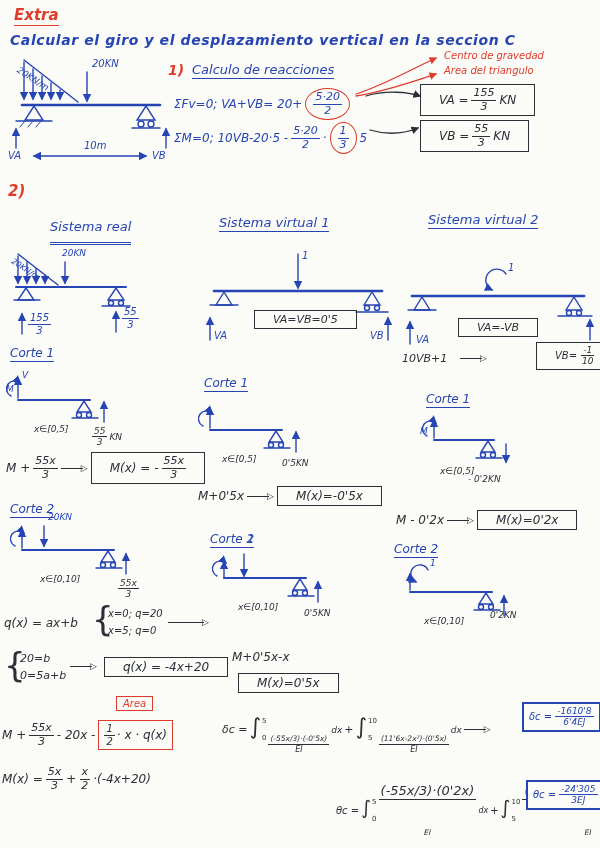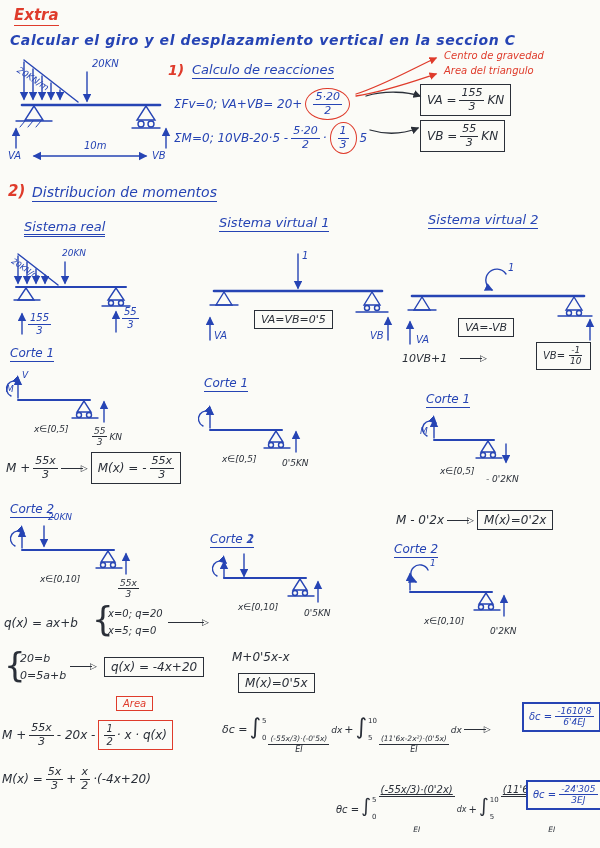--- a/index.html
+++ b/index.html
@@ -2,43 +2,43 @@
 <html style="--blue: #2644b4; --red: #df3b2b; --dark: #2a2f38;"><head>
 <meta charset="utf-8">
 <style>
   html,body{margin:0;padding:0;background:#9a9a9a;}
   #page{position:relative;width:600px;height:848px;background:#fbfbf7;overflow:hidden;
         font-family:"DejaVu Sans",sans-serif;font-style:italic;color:var(--dark);}
   .abs{position:absolute;white-space:nowrap;}
   .b{color:var(--blue);} .r{color:var(--red);} .k{color:var(--dark);}
   .bold{font-weight:bold;}
   .ul{border-bottom:1.5px solid currentColor;padding-bottom:1px;}
-  .dul{border-bottom:3px double currentColor;padding-bottom:0;}
+  .dul{border-bottom:3px double currentColor;padding-bottom:8px;margin-left:26px;}
   .row{display:flex;align-items:center;gap:3px;}
   .g2{gap:2px;}
   .frac{display:inline-flex;flex-direction:column;align-items:center;line-height:1.15;vertical-align:middle;}
   .frac .t{border-bottom:1.2px solid currentColor;padding:0 2px;}
   .frac .bm{padding:0 2px;}
-  .box{display:inline-flex;align-items:center;gap:3px;border:1.6px solid currentColor;padding:2px 6px;}
+  .box{display:inline-flex;align-items:center;gap:3px;border:1.6px solid currentColor;padding:2px 18px;}
   .bbox{display:inline-flex;align-items:center;gap:3px;border:2px solid var(--blue);color:var(--blue);
         padding:2px 5px;background:#fbfbf7;z-index:5;}
   .circ{display:inline-flex;border:1.5px solid var(--red);border-radius:50%;padding:2px 7px;}
   .rterm{display:inline-flex;align-items:center;gap:2px;border:1.6px solid var(--red);padding:2px 5px;}
   .arr{display:inline-flex;align-items:center;}
   .arr::before{content:"";display:inline-block;width:22px;border-top:1.5px solid currentColor;}
   .arr::after{content:"▷";font-size:9px;line-height:1;margin-left:-2px;font-style:normal;}
   .arrw::before{width:36px;}
   .int{display:inline-flex;line-height:1;}
   .int .sym{font-size:22px;font-style:normal;line-height:.85;}
   .int .lim{display:inline-flex;flex-direction:column;justify-content:space-between;height:24px;
             font-size:7px;font-style:normal;margin-left:1px;}
   .sym2{font-size:19px !important;}
   .brace{font-style:normal;font-weight:400;line-height:1;}
   .rot{display:inline-block;transform:rotate(33deg);transform-origin:left center;}
-  .f7{font-size:10px;text-decoration:underline;} .f75{font-size:7.5px;margin-top:29px;} .f8{font-size:8px;} .f9{font-size:9px;}
+  .f7{font-size:13px;} .f75{font-size:7.5px;margin-top:29px;} .f8{font-size:8px;} .f9{font-size:9px;}
   .f10{font-size:10px;} .f11{font-size:11px;} .f12{font-size:12px;} .f13{font-size:13px;}
   .f14{font-size:14px;} .f15{font-size:15px;}
   svg{overflow:visible;display:block;}
   .dB line,.dB path,.dB circle{stroke:var(--blue);fill:none;stroke-width:1.4;stroke-linecap:round;}
   .dB .thick{stroke-width:2.6;} .dB .med{stroke-width:2;} .dB .thin{stroke-width:1;}
   .dR path{stroke:var(--red);fill:none;stroke-width:1.3;stroke-linecap:round;}
   .dK path{stroke:var(--dark);fill:none;stroke-width:1.3;stroke-linecap:round;}
 </style>
 </head>
 <body>
@@ -160,21 +160,20 @@
         <span class="frac f11">
             <span class="t">55</span>
             <span class="bm">3</span>
           </span>
         <span>KN</span>
       </span>
     </div>
   </div>
 
   <span class="abs r f15 bold" style="left:8px;top:182px">2)</span>
-  <span class="abs b f14 ul" style="left:32px;top:184px">Distribucion de momentos</span>
 
   <span class="abs b f13 dul" style="left:24px;top:219px">Sistema real</span>
   <span class="abs b f13 ul" style="left:219px;top:215px">Sistema virtual 1</span>
   <span class="abs b f13 ul" style="left:428px;top:212px">Sistema virtual 2</span>
 
   <div class="abs" style="left:8px;top:248px;width:150px;height:100px">
     <svg class="dB" width="134" height="96">
       <g>
         <line x1="10" y1="6" x2="50" y2="37"></line>
         <line x1="10" y1="8" x2="10" y2="35" marker-end="url(#aB)"></line>
@@ -374,20 +373,27 @@
           <circle cx="71" cy="47" r="2.5"></circle>
           <circle cx="81" cy="47" r="2.5"></circle>
           <line x1="64" y1="50" x2="90" y2="50"></line>
         </g>
       <line x1="96" y1="54" x2="96" y2="34" marker-end="url(#aB)"></line>
     </svg>
     <span class="abs k f9" style="left:22px;top:78px">x∈[0,5]</span>
     <span class="abs k f9" style="left:82px;top:82px">0'5KN</span>
   </div>
 
+  <div class="abs row k f12" style="left:198px;top:486px">
+    <span>M+0'5x</span>
+    <span class="arr"></span>
+    <span class="box">
+        <span>M(x)=-0'5x</span>
+      </span>
+  </div>
 
   <div class="abs" style="left:208px;top:532px;width:150px;height:96px">
     <span class="abs b f12 ul" style="left:2px;top:0">Corte 2</span>
     <svg class="dB abs" style="left:0;top:20px" width="120" height="56">
       <g>
         <line x1="16" y1="26" x2="16" y2="10" marker-end="url(#aB)"></line>
         <path d="M9,24 a8,8 0 1 1 9,-13" marker-end="url(#aB)"></path>
       </g>
       <g>
           <line x1="36" y1="2" x2="36" y2="24" marker-end="url(#aB)"></line>
@@ -500,21 +506,21 @@
       <g>
           <path d="M64,29 l-7,11 h14 z"></path>
           <circle cx="59" cy="43" r="2.5"></circle>
           <circle cx="69" cy="43" r="2.5"></circle>
           <line x1="52" y1="46" x2="78" y2="46"></line>
         </g>
       <line x1="82" y1="32" x2="82" y2="50" marker-end="url(#aB)"></line>
     </svg>
     <span class="abs b f9" style="left:-2px;top:34px">M</span>
     <span class="abs k f9" style="left:18px;top:74px">x∈[0,5]</span>
-    <span class="abs k f9" style="left:64px;top:82px">- 0'2KN</span>
+    <span class="abs k f9" style="left:46px;top:82px">- 0'2KN</span>
   </div>
 
   <div class="abs row k f12" style="left:396px;top:510px">
     <span>M - 0'2x</span>
     <span class="arr"></span>
     <span class="box">
         <span>M(x)=0'2x</span>
       </span>
   </div>
 
@@ -529,21 +535,21 @@
       <g>
           <path d="M90,31 l-7,11 h14 z"></path>
           <circle cx="85" cy="45" r="2.5"></circle>
           <circle cx="95" cy="45" r="2.5"></circle>
           <line x1="78" y1="48" x2="104" y2="48"></line>
         </g>
       <line x1="108" y1="54" x2="108" y2="34" marker-end="url(#aB)"></line>
     </svg>
     <span class="abs b f9" style="left:38px;top:16px">1</span>
     <span class="abs k f9" style="left:32px;top:74px">x∈[0,10]</span>
-    <span class="abs k f9" style="left:98px;top:84px">0'2KN</span>
+    <span class="abs k f9" style="left:98px;top:68px">0'2KN</span>
   </div>
 
 
   <div class="abs row g2 k" style="left:336px;top:784px">
     <span class="f10">θc =</span>
     <span class="int">
         <span class="sym sym2">∫</span>
         <span class="lim">
           <span>5</span>
           <span>0</span>

